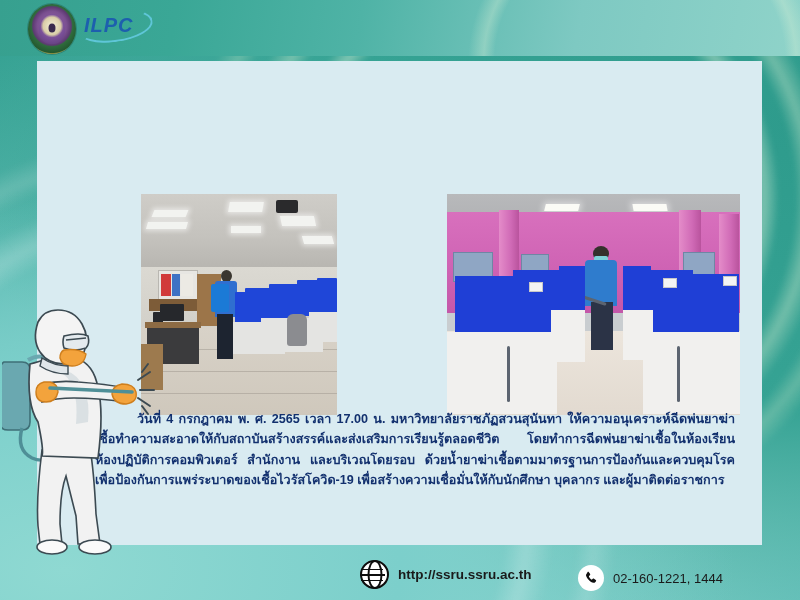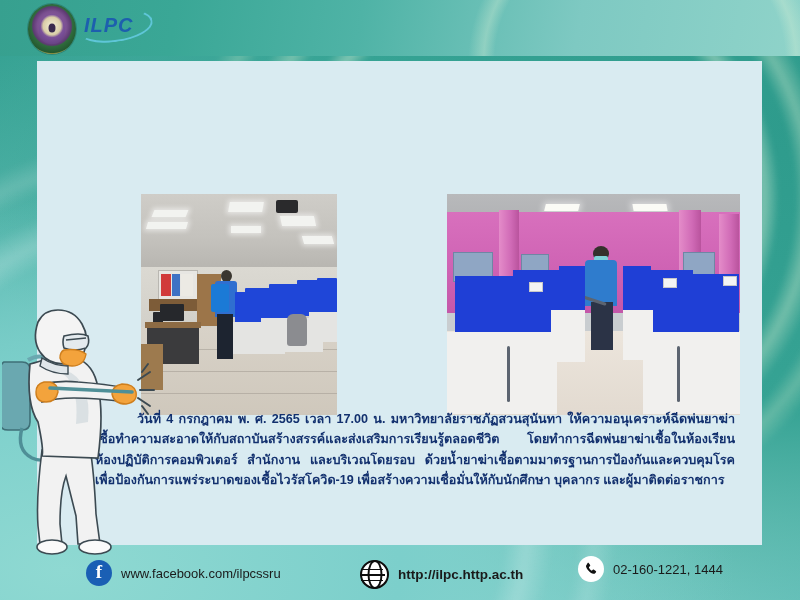--- a/index.html
+++ b/index.html
@@ -321,40 +321,34 @@
       <path d="M64 40 l20 -2" stroke="#3c4a52" stroke-width="1.3" fill="none"></path>
 
       <path d="M62 50 q14 -2 22 4 q-2 12 -14 12 q-10 0 -12 -8 q0 -6 4 -8 z" fill="#f3a33c" stroke="#cf7f1d" stroke-width="1.4"></path>
 
       <path d="M40 58 q12 8 26 8 l0 8 q-16 0 -28 -8 z" fill="#e0e6ea" stroke="#3c4a52" stroke-width="1.4"></path>
     </svg>
   </div>
 
   <div class="footer">
 
-    <div class="fitem" style="left:86px;top:12px;">
-      <span class="ficon">
-          <span class="fb-icon"></span>
-        </span>
-      <span class="ftext">www.facebook.com/ilpcssru</span>
-    </div>
 
     <div class="fitem" style="left:360px;top:12px;">
       <span class="ficon">
         <span class="globe-icon">
             <span class="mer"></span>
             <span class="eq"></span>
             <span class="eq2"></span>
             <span class="eq3"></span>
           </span>
       </span>
-      <span class="ftext bold">http://ilpc.http.ac.th</span>
-    </div>
-
-    <div class="fitem" style="left:578px;top:8px;">
+      <span class="ftext bold">http://ssru.ssru.ac.th</span>
+    </div>
+
+    <div class="fitem" style="left:578px;top:17px;">
       <span class="ficon">
         <span class="phone-icon">
           <svg width="15" height="15" viewBox="0 0 24 24">
               <path fill="#111" d="M6.6 2.4c.6-.5 1.5-.4 2 .3l2 2.7c.4.6.3 1.4-.2 1.9L9 8.7c-.3.3-.4.8-.2 1.2.7 1.6 2 3.3 3.6 4.6.4.3.9.3 1.2 0l1.3-1.2c.5-.5 1.3-.6 1.9-.2l2.8 1.9c.7.5.9 1.4.4 2l-1.4 1.8c-.6.8-1.7 1.1-2.7.8C11 18.3 6 13.5 4.1 8.2c-.4-1-.1-2.1.7-2.8z"></path>
             </svg>
         </span>
       </span>
       <span class="ftext">02-160-1221, 1444</span>
     </div>
   </div>

